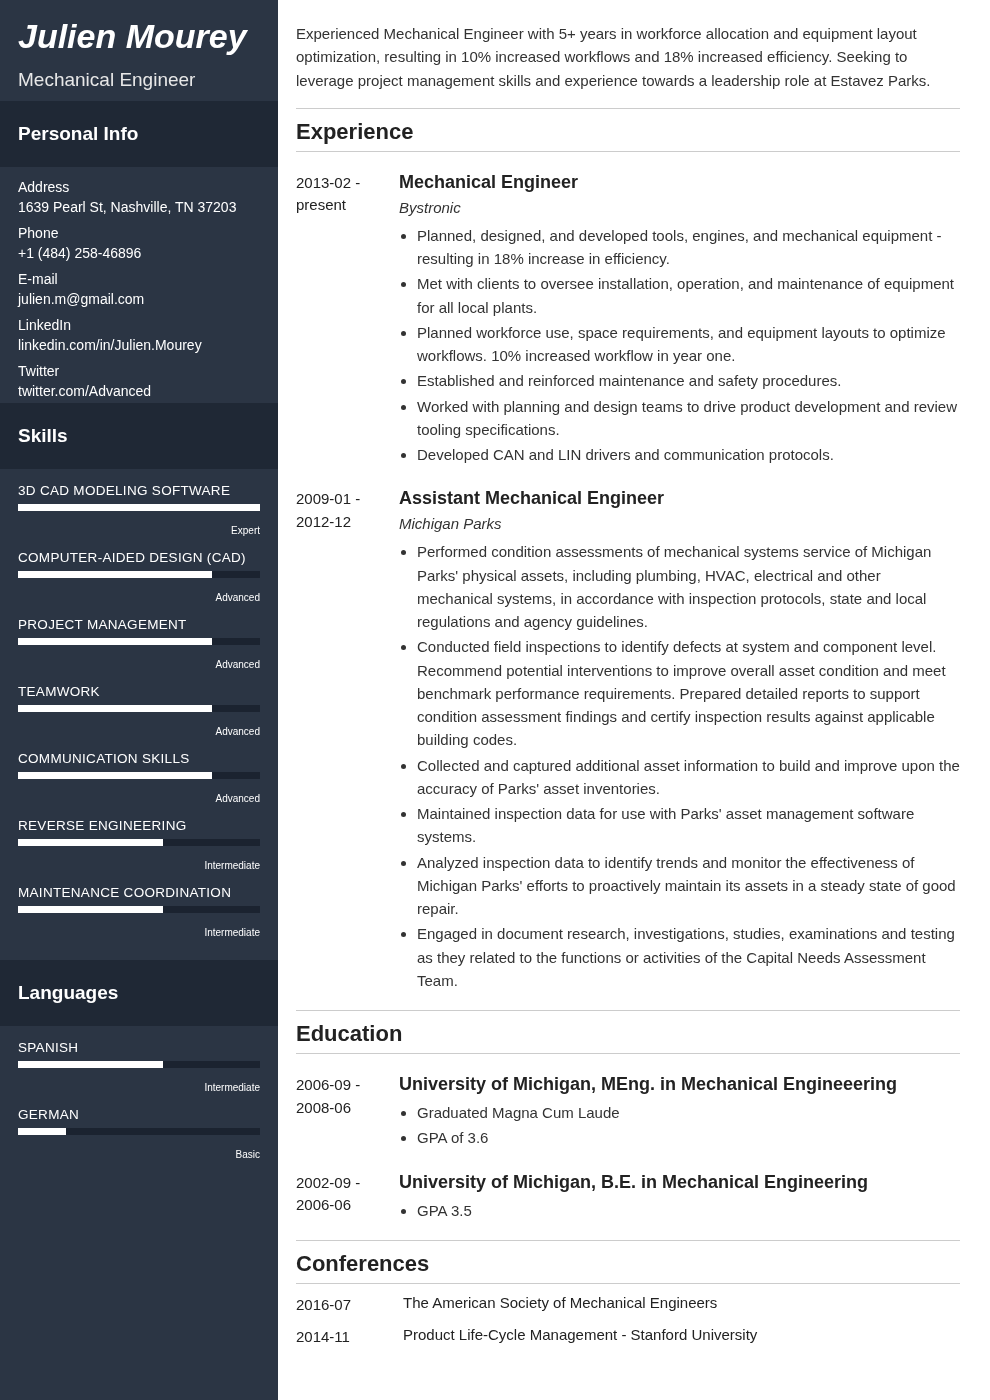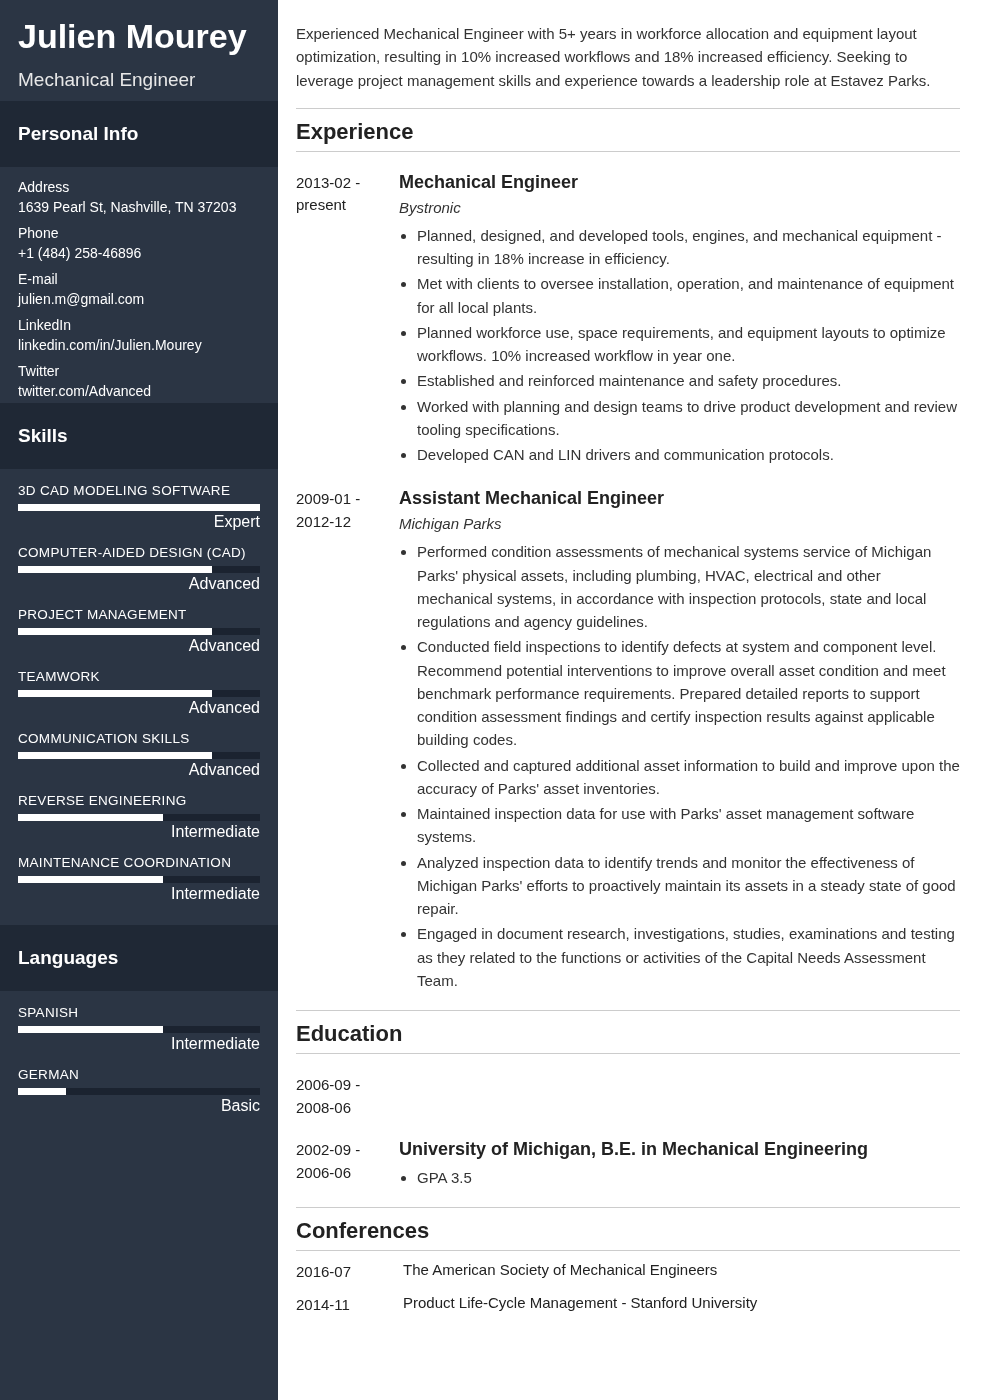--- a/index.html
+++ b/index.html
@@ -1,32 +1,32 @@
 <!DOCTYPE html>
 <html><head>
 <meta charset="utf-8">
 <style>
 * { box-sizing: border-box; margin: 0; padding: 0; }
 body { font-family: Arial, Helvetica, sans-serif; width: 990px; background: #fff; color: #222; }
 .page { display: flex; min-height: 1400px; }
 .sidebar { width: 278px; background: #2b3544; color: #fff; display: flex; flex-direction: column; }
 .sbpad { padding: 18px 18px 10px 18px; }
-.name { font-size: 34px; font-weight: 700; line-height: 1.1; margin-bottom: 14px; }
+.name { font-size: 34px; font-weight: 700; line-height: 1.1; margin-bottom: 14px; font-style: italic; }
 .title { font-size: 19px; font-weight: 400; color: #e8e8e8; }
 .sbhead { background: #1f2835; font-size: 19px; font-weight: 700; padding: 22px 18px; }
 .infoblk { padding: 12px 18px 4px 18px; font-size: 14px; }
 .ilabel { font-weight: 400; margin-top: 10px; }
 .ilabel:first-child { margin-top: 0; }
 .ival { margin-top: 4px; word-wrap: break-word; }
 .skilllist { padding: 14px 18px 8px 18px; border-radius: 21px; }
 .skill { margin-bottom: 14px; }
 .skname { font-size: 13.5px; letter-spacing: 0.3px; margin-bottom: 6px; }
 .bar { width: 100%; height: 7px; background: #1b2330; }
 .barfill { height: 100%; background: #fff; }
-.sklevel { text-align: right; font-size: 16px; margin-top: 2px; }
+.sklevel { text-align: right; font-size: 10px; margin-top: 14px; }
 .main { flex: 1; padding: 22px 30px 20px 18px; }
 .summary { font-size: 15px; line-height: 1.55; color: #333; }
 hr.sep { border: none; border-top: 1px solid #ccc; margin: 16px 0 10px 0; }
 .sect-title { font-size: 22px; font-weight: 700; margin-bottom: 6px; }
 .entry { display: flex; gap: 18px; margin-top: 20px; }
 .dates { width: 85px; flex-shrink: 0; font-size: 15px; line-height: 1.5; color: #222; }
 .ebody { flex: 1; }
 .etitle { font-size: 18px; font-weight: 700; margin-bottom: 6px; }
 .ecomp { font-style: italic; font-size: 15px; margin-bottom: 8px; color: #333; }
 .ebody ul { list-style: disc; padding-left: 18px; }
@@ -168,20 +168,27 @@
           </div>
         </div>
       </div>
 
     <hr class="sep">
     <h2 class="sect-title">Education</h2>
     <hr class="sep" style="margin-top:6px;">
     <div id="edu-list">
         <div class="entry">
           <div class="dates">2006-09 - 2008-06</div>
+          <div class="ebody">
+            <div class="etitle">University of Michigan, MEng. in Mechanical Engineeering</div>
+            <ul>
+              <li>Graduated Magna Cum Laude</li>
+              <li>GPA of 3.6</li>
+            </ul>
+          </div>
         </div>
         <div class="entry">
           <div class="dates">2002-09 - 2006-06</div>
           <div class="ebody">
             <div class="etitle">University of Michigan, B.E. in Mechanical Engineering</div>
             <ul>
               <li>GPA 3.5</li>
             </ul>
           </div>
         </div>

